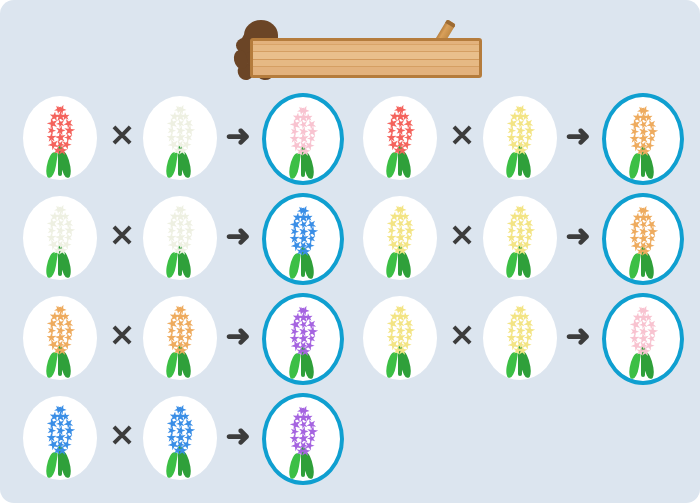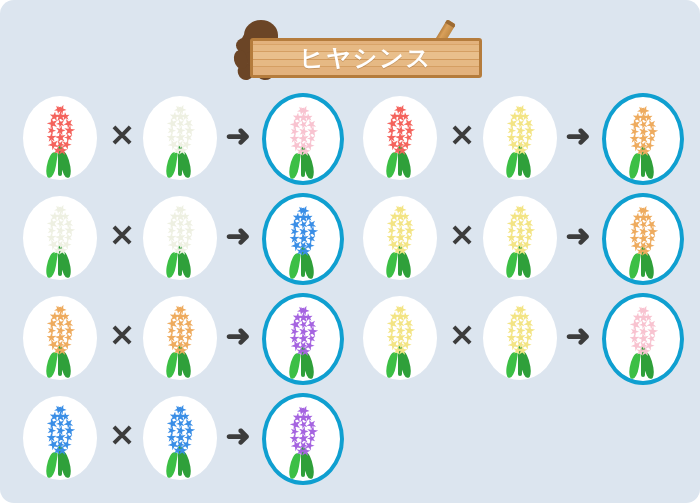--- a/index.html
+++ b/index.html
@@ -143,21 +143,20 @@
         <div class="leg-r"></div>
         <div class="body"></div>
         <div class="head"></div>
         <div class="snout"></div>
         <div class="arm"></div>
         <div class="hand"></div>
       </div>
 
       <div class="sign-post"></div>
       <div class="sign-board"></div>
-      <div id="sign-title">ヒヤシンス</div>
     </div>
   </div>
 
   <div id="grid">
       <div class="cross-row" style="top: 0px;">
         <div class="cross col-left">
           <div class="slot p1">
             <div class="disc">
               <div class="flower">
                 <div class="leaf-l"></div>

